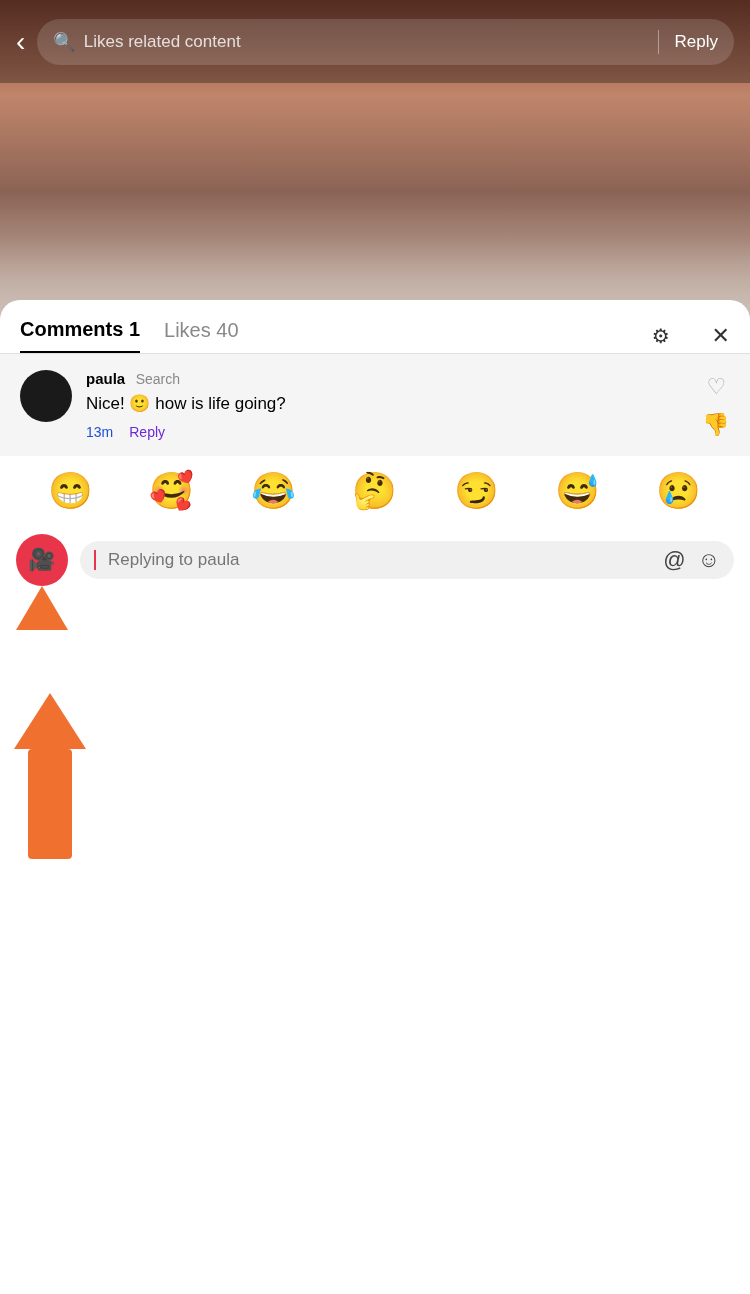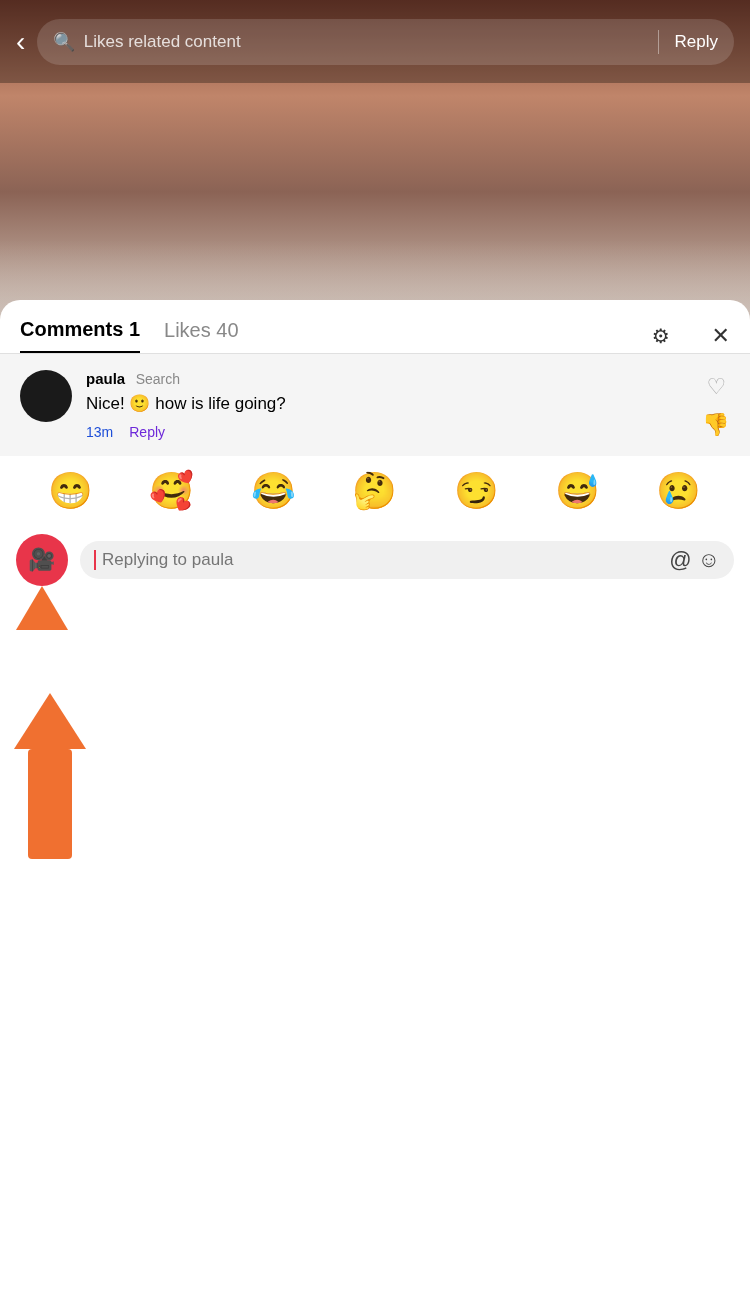--- a/index.html
+++ b/index.html
@@ -247,21 +247,21 @@
       font-size: 22px;
     }
     .input-container {
       flex: 1;
       height: 38px;
       background: #f0f0f0;
       border-radius: 23px;
       display: flex;
       align-items: center;
       padding: 0 14px;
-      gap: 6px;
+      gap: 12px;
     }
     .reply-text-input {
       flex: 1;
       background: none;
       border: none;
       outline: none;
       font-size: 17px;
       color: #888;
     }
     .at-icon, .emoji-picker-icon {

